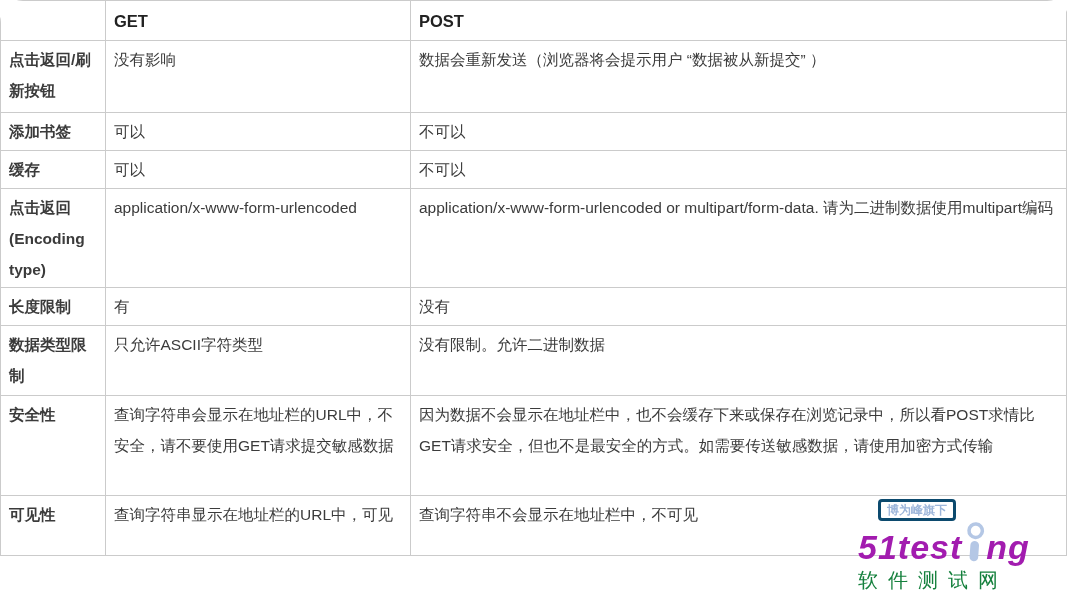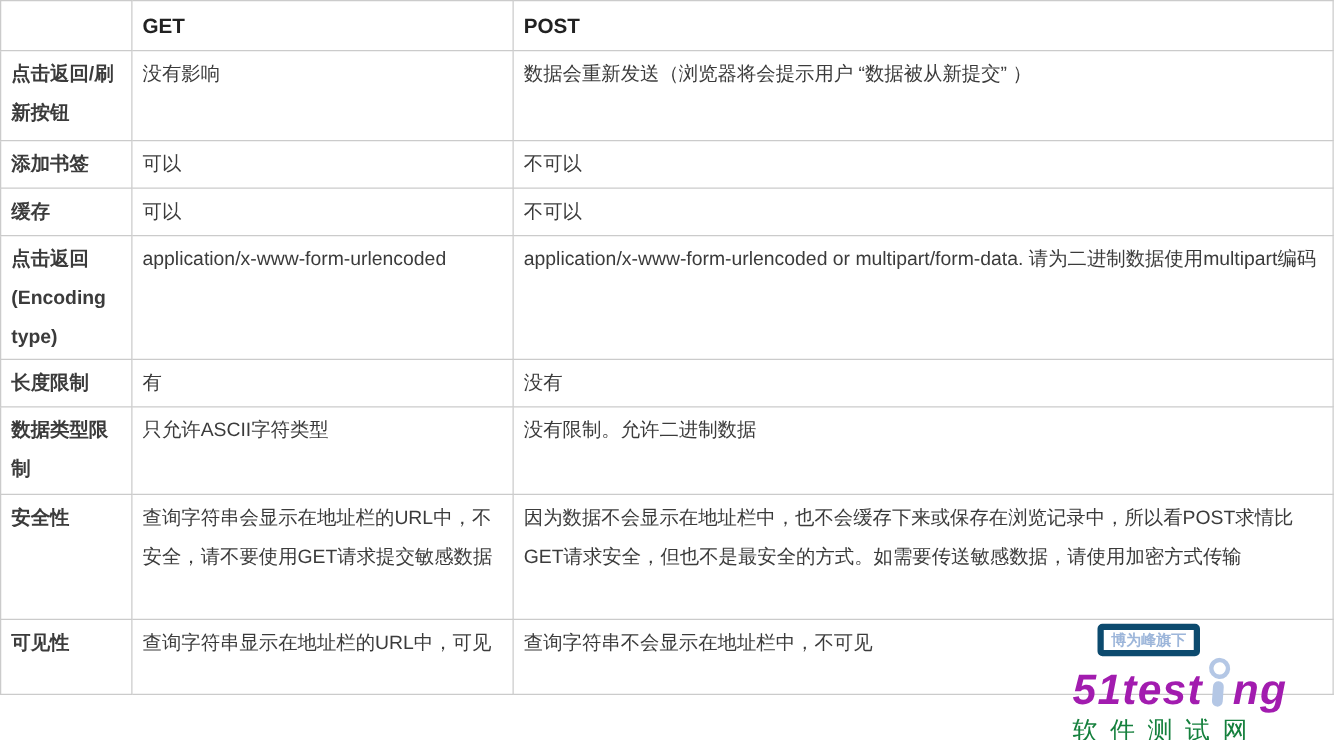--- a/index.html
+++ b/index.html
@@ -6,20 +6,21 @@
   body {
     font-family: "Liberation Sans", "DejaVu Sans", sans-serif;
     background: #fff;
   }
   .page {
     position: relative;
     width: 1070px;
     height: 592px;
     background: #ffffff;
     overflow: hidden;
+    border-radius: 23px;
   }
   table.compare {
     border-collapse: collapse;
     table-layout: fixed;
     width: 1066px;
   }
   table.compare th,
   table.compare td {
     border: 1px solid #cbcbcb;
     vertical-align: top;
@@ -63,21 +64,21 @@
     width: 208px;
     pointer-events: none;
   }
   .wm-badge {
     display: inline-block;
     margin-left: 20px;
     font-size: 12px;
     line-height: 16px;
     font-weight: bold;
     color: #9db6da;
-    border: 5px solid #0c4a6e;
+    border: 3px solid #0c4a6e;
     border-radius: 4px;
     padding: 0 6px;
     background: rgba(255,255,255,0.55);
   }
   .wm-logo {
     margin-top: 1px;
     font-size: 34px;
     font-weight: bold;
     font-style: italic;
     color: #a21caf;

